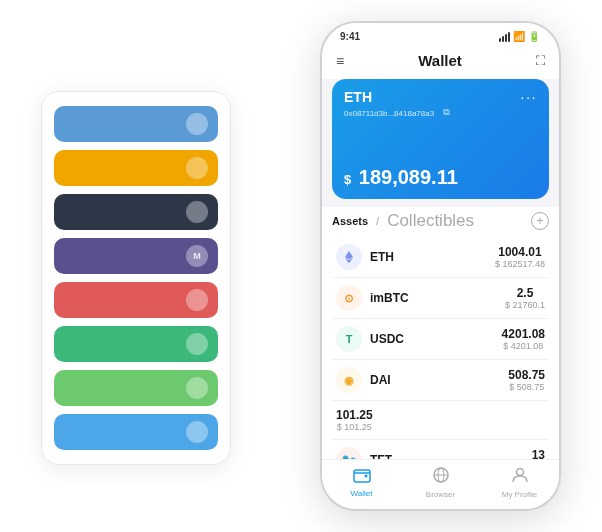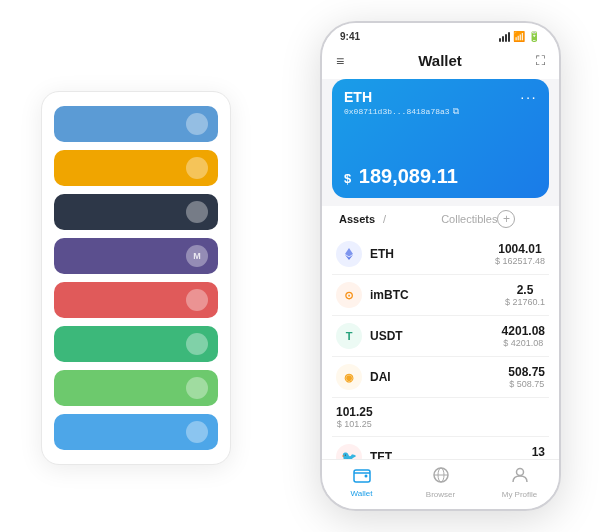--- a/index.html
+++ b/index.html
@@ -148,41 +148,40 @@
     .eth-card-more {
       font-size: 14px;
       letter-spacing: 1px;
     }
 
     .eth-card-address {
       font-size: 8px;
       opacity: 0.8;
       margin-bottom: 6px;
       display: flex;
-      align-items: flex-start;
-      gap: 3px;
-      font-family: Liberation Mono, monospace;
+      align-items: flex-end;
+      gap: 9px;
     }
 
     .eth-card-balance {
       font-size: 20px;
       font-weight: 700;
       margin-top: 48px;
     }
 
     .eth-card-balance .dollar {
       font-size: 13px;
       margin-right: 2px;
     }
 
     .assets-header {
       display: flex;
       align-items: center;
-      justify-content: flex-start;
-      padding: 4px 17px 6px;
+      justify-content: space-between;
+      padding: 4px 10px 6px;
       background: #ffffff;
     }
 
     .assets-tabs {
       display: flex;
       gap: 8px;
       align-items: center;
     }
 
     .assets-tab-active {
@@ -190,23 +189,22 @@
       font-weight: 600;
       color: #1a1a1a;
     }
 
     .assets-tab-separator {
       font-size: 11px;
       color: #aaa;
     }
 
     .assets-tab-inactive {
-      font-size: 11px;
+      font-size: 17px;
       color: #aaa;
-      margin-left: 47px;
     }
 
     .add-icon {
       width: 18px;
       height: 18px;
       border: 1.5px solid #aaa;
       border-radius: 50%;
       display: flex;
       align-items: center;
       justify-content: center;
@@ -427,21 +425,21 @@
         </div>
         <div class="asset-right">
           <div class="asset-amount">2.5</div>
           <div class="asset-usd">$ 21760.1</div>
         </div>
       </div>
 
       <div class="asset-item">
         <div class="asset-left">
           <div class="asset-icon icon-usdt" style="font-size:11px; font-weight:bold; color:#26a17b;">T</div>
-          <span class="asset-name">USDT</span>
+          <span class="asset-name">USDC</span>
         </div>
         <div class="asset-right">
           <div class="asset-amount">4201.08</div>
           <div class="asset-usd">$ 4201.08</div>
         </div>
       </div>
 
       <div class="asset-item">
         <div class="asset-left">
           <div class="asset-icon icon-dai" style="font-size:11px; font-weight:bold; color:#f5a623;">◉</div>

